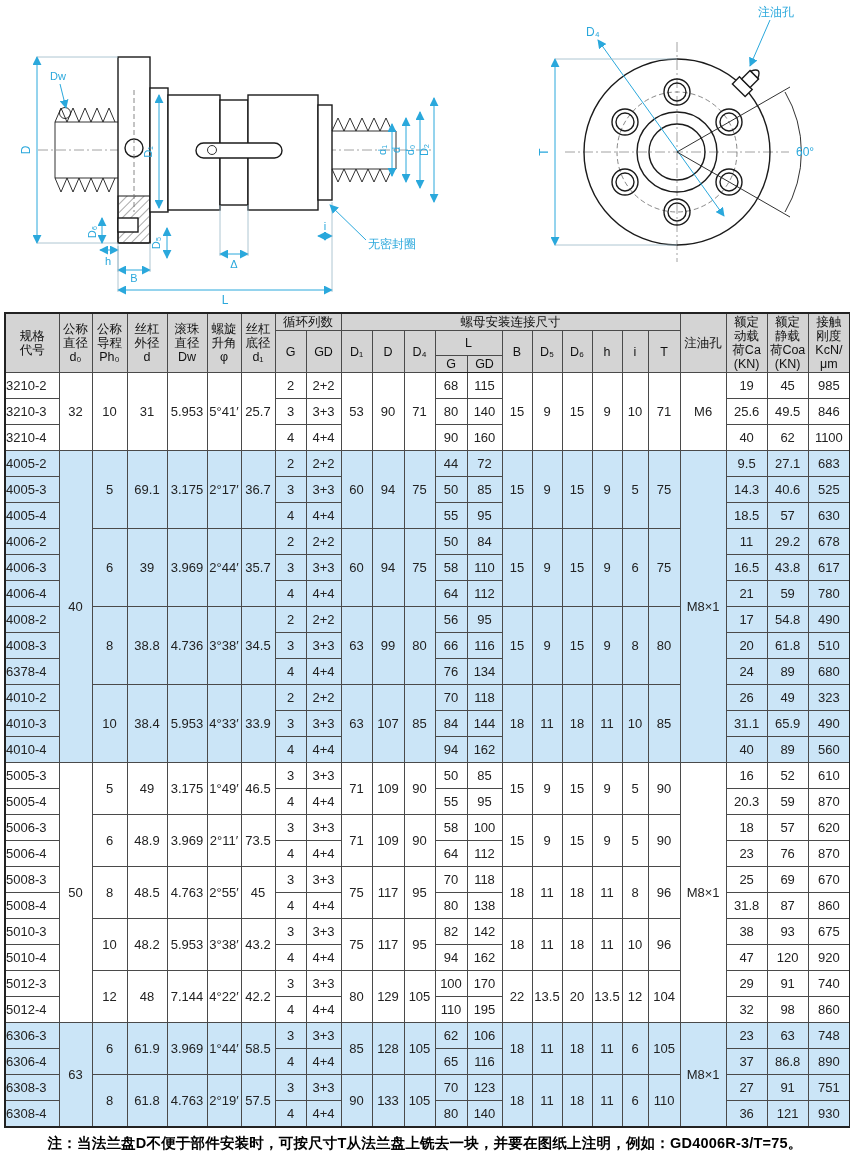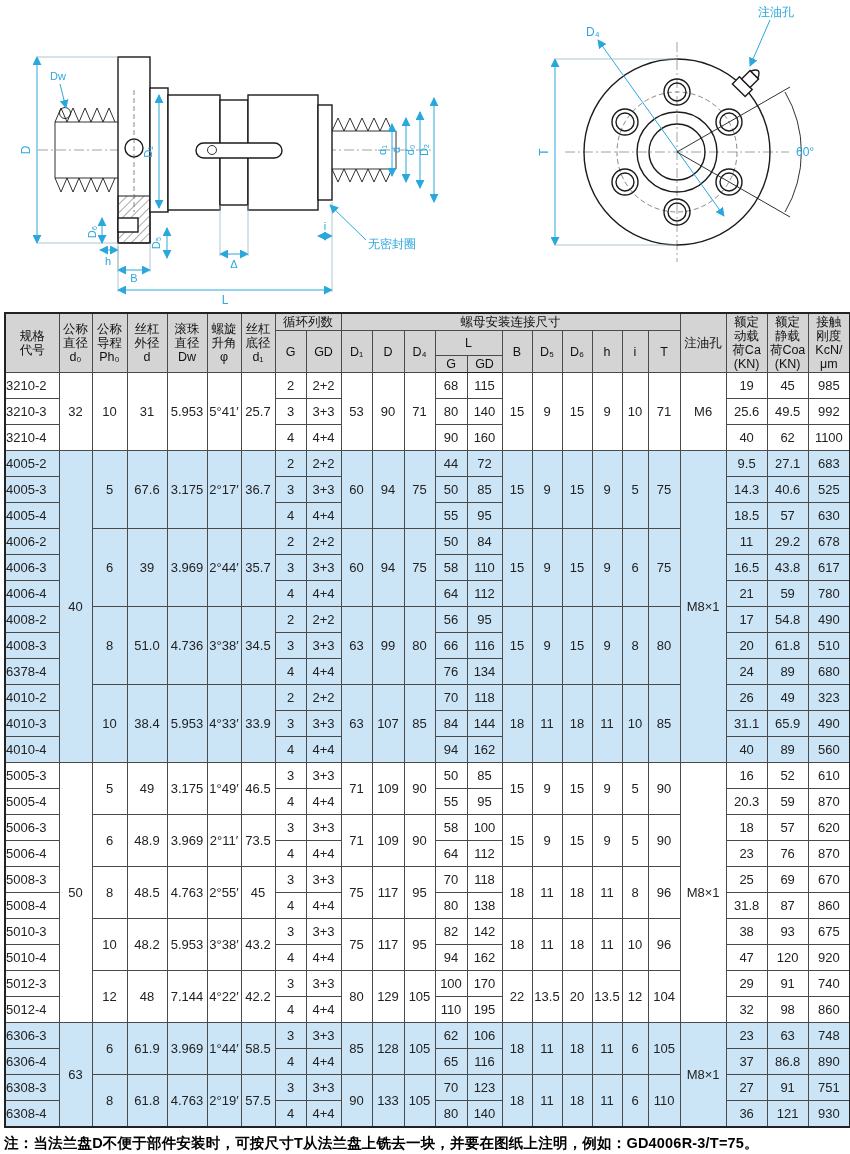--- a/index.html
+++ b/index.html
@@ -29,20 +29,21 @@
     white-space:pre-line;padding:1px 0;color:#111;
   }
   thead tr:last-child th{border-bottom:1.6px solid #222;}
   tbody td{height:25px;line-height:1.05;background:#ffffff;}
   tbody td.spec{text-align:left;}
   tbody tr.blue td{background:#cbe5f7;}
   tbody tr.block-start td{border-top:1.6px solid #222;}
   .note{
     margin:6px 4px 0 4px;font-size:14.5px;font-weight:700;color:#000;
     letter-spacing:0.2px;
+    text-align:center;
   }
 </style>
 </head>
 <body>
 
 <div class="drawings">
 
   <svg style="left:0" width="440" height="312" viewBox="0 0 440 312">
     <defs>
       <pattern id="hatchL" width="6" height="6" patternUnits="userSpaceOnUse" patternTransform="rotate(45)">
@@ -300,37 +301,37 @@
           <td>985</td>
         </tr>
         <tr>
           <td class="spec">3210-3</td>
           <td>3</td>
           <td>3+3</td>
           <td>80</td>
           <td>140</td>
           <td>25.6</td>
           <td>49.5</td>
-          <td>992</td>
+          <td>846</td>
         </tr>
         <tr>
           <td class="spec">3210-4</td>
           <td>4</td>
           <td>4+4</td>
           <td>90</td>
           <td>160</td>
           <td>40</td>
           <td>62</td>
           <td>1100</td>
         </tr>
         <tr class="blue block-start">
           <td class="spec">4005-2</td>
           <td rowspan="12">40</td>
           <td rowspan="3">5</td>
-          <td rowspan="3">67.6</td>
+          <td rowspan="3">69.1</td>
           <td rowspan="3">3.175</td>
           <td rowspan="3">2°17′</td>
           <td rowspan="3">36.7</td>
           <td>2</td>
           <td>2+2</td>
           <td rowspan="3">60</td>
           <td rowspan="3">94</td>
           <td rowspan="3">75</td>
           <td>44</td>
           <td>72</td>
@@ -405,21 +406,21 @@
           <td>4+4</td>
           <td>64</td>
           <td>112</td>
           <td>21</td>
           <td>59</td>
           <td>780</td>
         </tr>
         <tr class="blue">
           <td class="spec">4008-2</td>
           <td rowspan="3">8</td>
-          <td rowspan="3">51.0</td>
+          <td rowspan="3">38.8</td>
           <td rowspan="3">4.736</td>
           <td rowspan="3">3°38′</td>
           <td rowspan="3">34.5</td>
           <td>2</td>
           <td>2+2</td>
           <td rowspan="3">63</td>
           <td rowspan="3">99</td>
           <td rowspan="3">80</td>
           <td>56</td>
           <td>95</td>

